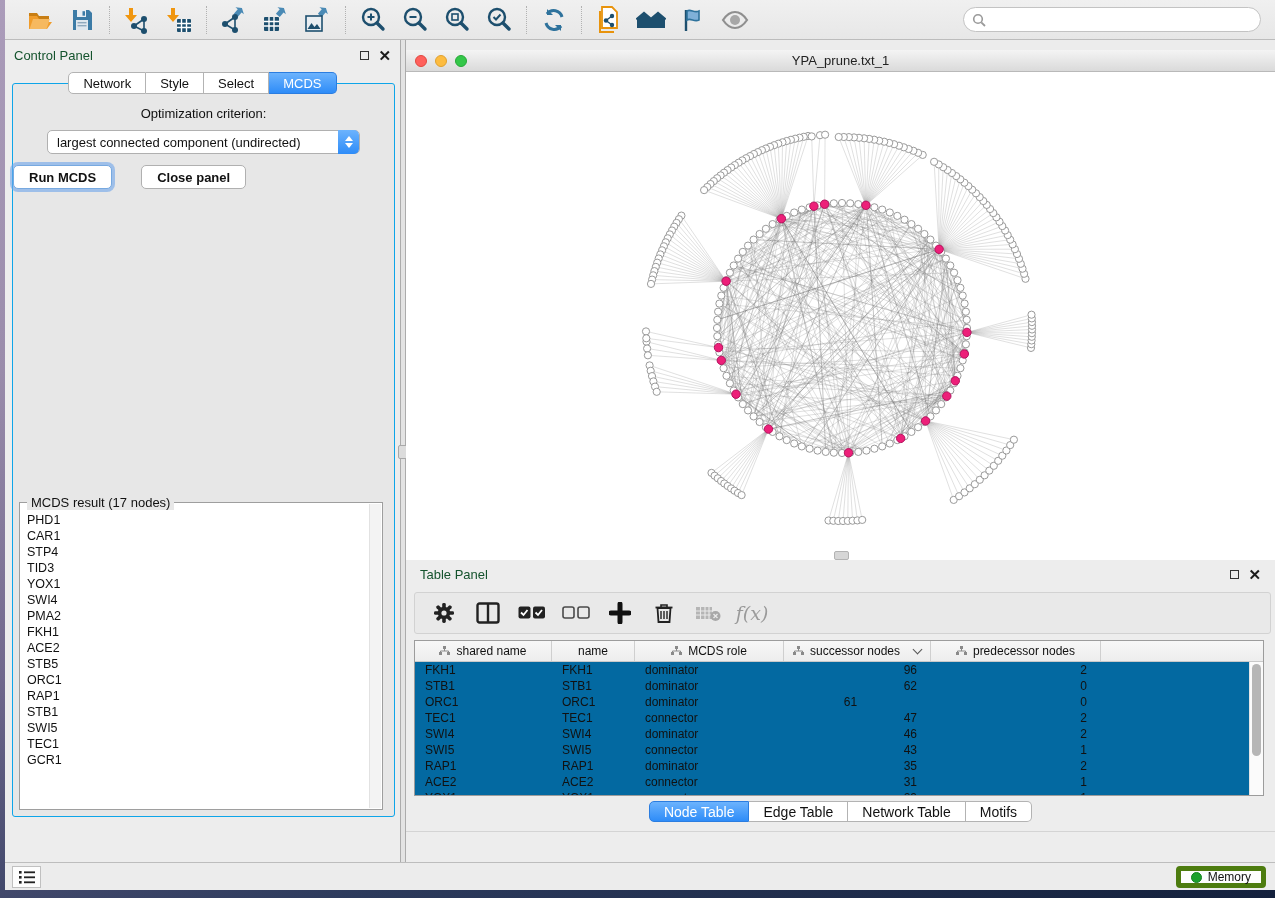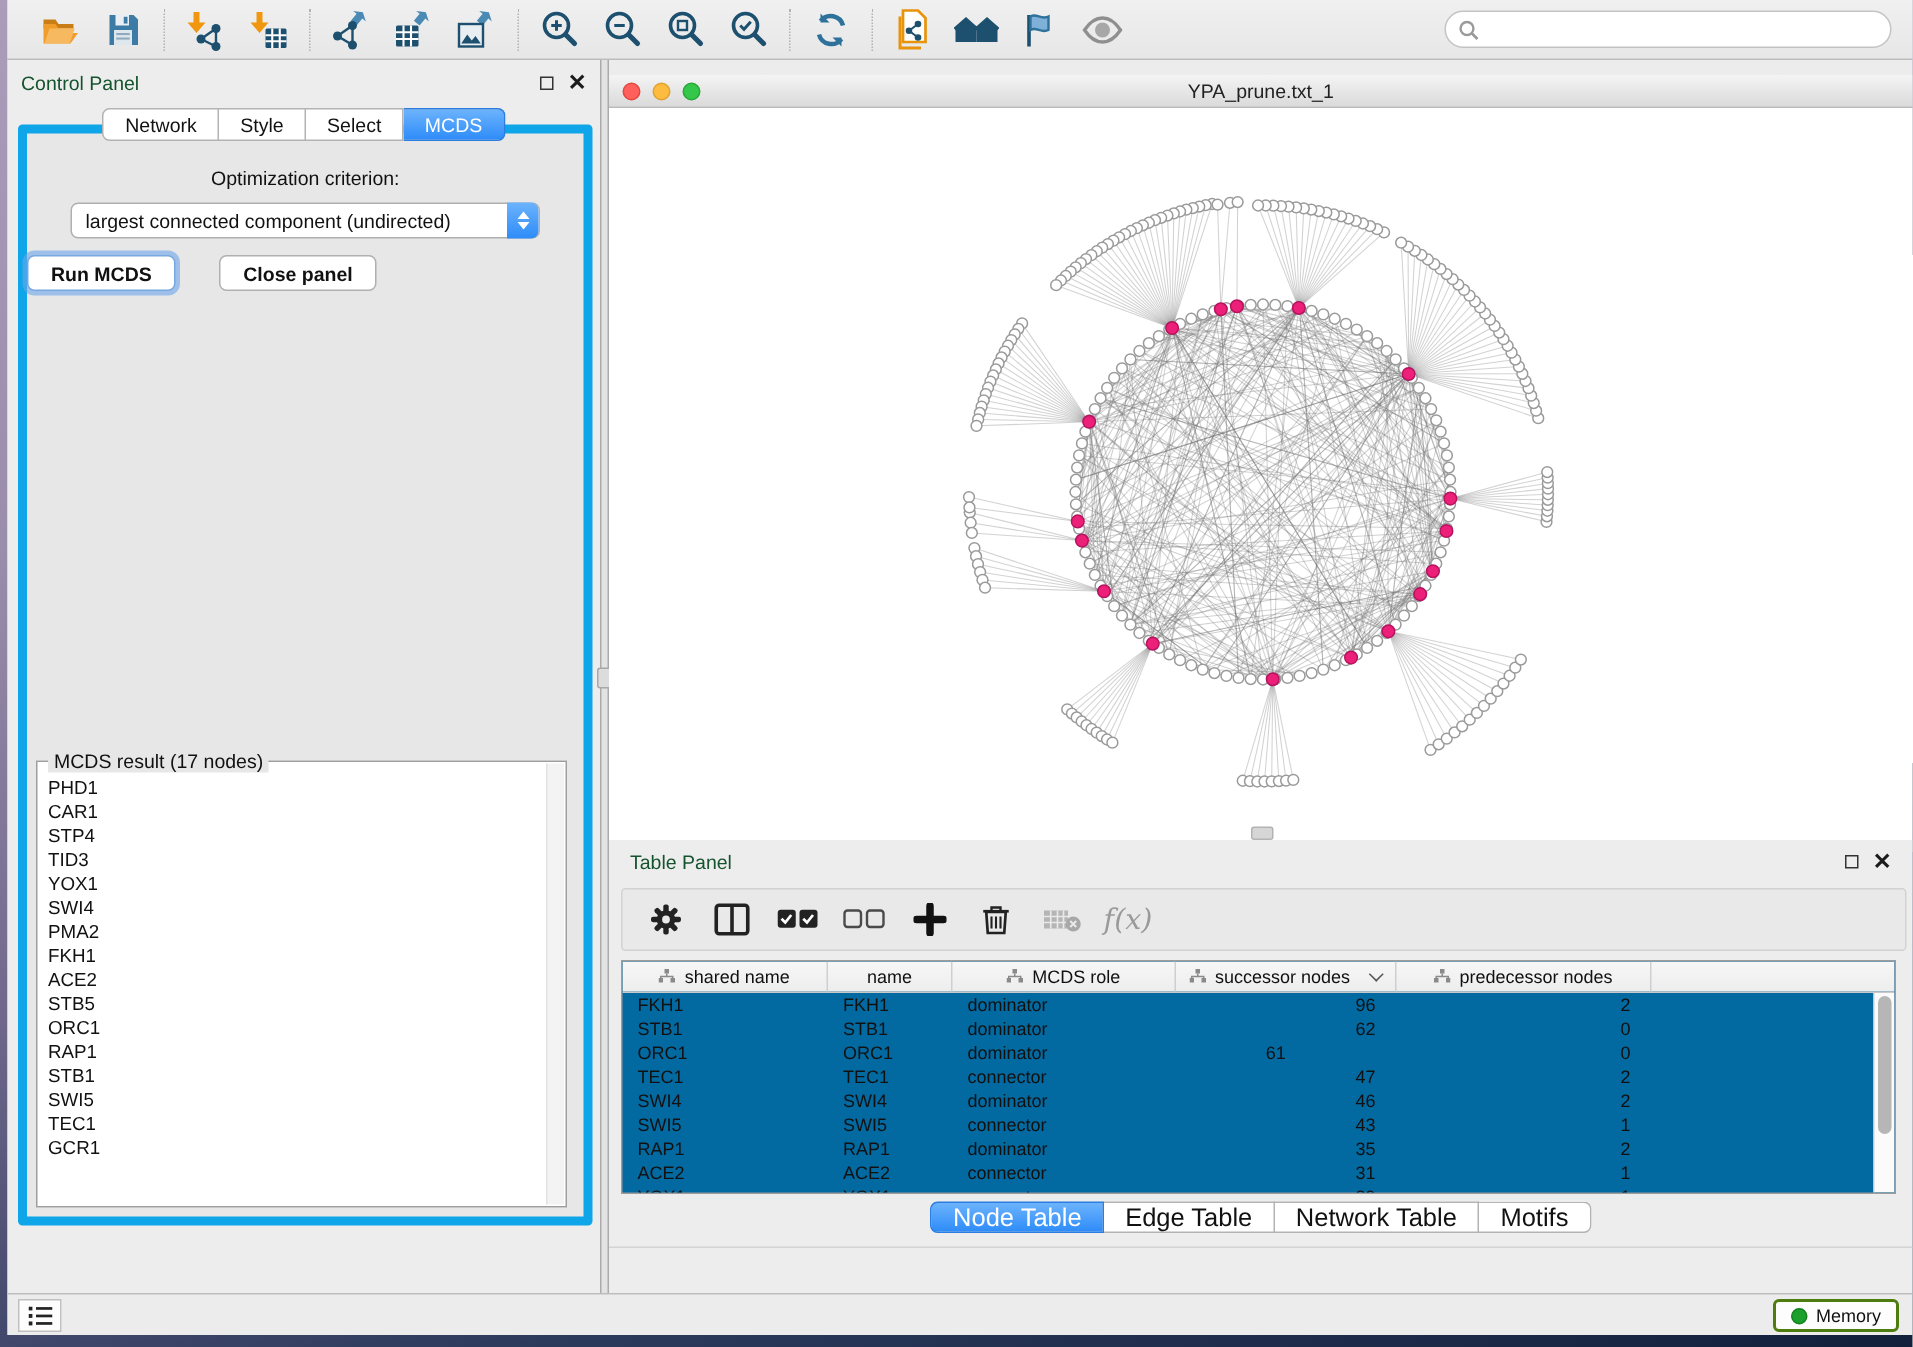--- a/index.html
+++ b/index.html
@@ -27,21 +27,21 @@
   .panel-header .win-ctl { margin-left:auto; display:flex; gap:9px; align-items:center; }
   .float-box { width:9px; height:9px; border:1.5px solid #333; display:inline-block; }
   .close-x { font-size:15px; font-weight:bold; color:#1b1b1b; line-height:9px; }
   .tabs-row { position:absolute; left:0; top:32px; width:100%; display:flex; justify-content:center; z-index:3; }
   .tab { height:22px; padding:0 14px; background:#fff; border:1px solid #b3b3b3; border-left:none;
     font-size:13px; display:flex; align-items:center; color:#111; cursor:pointer; }
   .tab:first-child { border-left:1px solid #b3b3b3; border-radius:5px 0 0 5px; }
   .tab:last-child { border-radius:0 5px 5px 0; }
   .tab.active { background:linear-gradient(#6cb3fd,#2e8cf8); border-color:#2b7de0; color:#fff; }
   .cp-body { position:absolute; left:7px; right:5px; top:43px; bottom:45px;
-    background:#e7e7e7; border:6px solid #0ea5e9; border-radius:3px; }
+    background:#e7e7e7; border:1px solid #0ea5e9; border-radius:3px; }
   .opt-label { text-align:center; margin-top:22px; font-size:13px; color:#111; }
   .select-box { position:relative; margin:9px auto 0; width:313px; height:24px; background:#fff;
     border:1px solid #b0b0b0; border-radius:5px; font-size:13px; color:#111;
     display:flex; align-items:center; padding-left:9px; cursor:pointer; }
   .select-cap { position:absolute; right:0; top:-1px; width:21px; height:24px; border-radius:0 5px 5px 0;
     background:linear-gradient(#6cb3fd,#2e8cf8); display:flex; flex-direction:column;
     align-items:center; justify-content:center; gap:2px; }
   .arr-up { width:0; height:0; border-left:4px solid transparent; border-right:4px solid transparent; border-bottom:5px solid #fff; }
   .arr-dn { width:0; height:0; border-left:4px solid transparent; border-right:4px solid transparent; border-top:5px solid #fff; }
   .btn-row { display:flex; justify-content:flex-start; gap:29px; margin-top:11px;font-weight:bold; }
@@ -84,28 +84,28 @@
     border-right:1px solid #cfcfcf; cursor:pointer; position:relative; }
   .th .chev { width:7px; height:7px; border-right:1.5px solid #555; border-bottom:1.5px solid #555;
     transform:rotate(45deg); margin-left:8px; margin-top:-3px; }
   .tr { display:flex; height:16px; }
   .td { font-size:12px; color:#111; line-height:16px; white-space:nowrap; overflow:hidden; }
   .td.text { padding-left:10px; }
   .td.num { text-align:right; padding-right:14px; }
   .tbl-scroll { position:absolute; right:0; top:21px; bottom:0; width:14px; background:#fbfbfb; border-left:1px solid #e4e4e4; }
   .tbl-thumb { position:absolute; left:2px; top:2px; width:9px; height:92px; background:#b6b6b6; border-radius:5px; }
   .tp-tabs { position:absolute; left:0; right:0; bottom:40px; display:flex; justify-content:center; }
-  .tp-tabs .tab { height:21px; font-size:17px; }
+  .tp-tabs .tab { height:21px; font-size:14px; }
   .tp-footer-line { position:absolute; left:0; right:0; bottom:30px; border-top:1px solid #d4d4d4; }
 
   
   .status-bar { position:absolute; left:0; right:0; bottom:0; height:28px; background:#ececec; border-top:1px solid #bdbdbd; }
   .list-btn { position:absolute; left:7px; top:3px; width:29px; height:22px; background:#fdfdfd; border:1px solid #c0c0c0;
     display:flex; align-items:center; justify-content:center; cursor:pointer; }
-  .memory-btn { position:absolute; right:9px; top:3px; height:22px; background:#fdfdfd; border:2px solid #4d7c0f;
+  .memory-btn { position:absolute; right:9px; top:3px; height:22px; background:#fdfdfd; border:5px solid #4d7c0f;
     border-radius:4px; display:flex; align-items:center; gap:6px; padding:0 10px; font-size:12px; color:#111; cursor:pointer; }
   .mem-dot { width:11px; height:11px; border-radius:50%; background:#1ca02c; border:1px solid #13801f; }
 </style>
 </head>
 <body>
 
 <div class="window">
 
   <div class="toolbar">
     <div class="tb-group">

